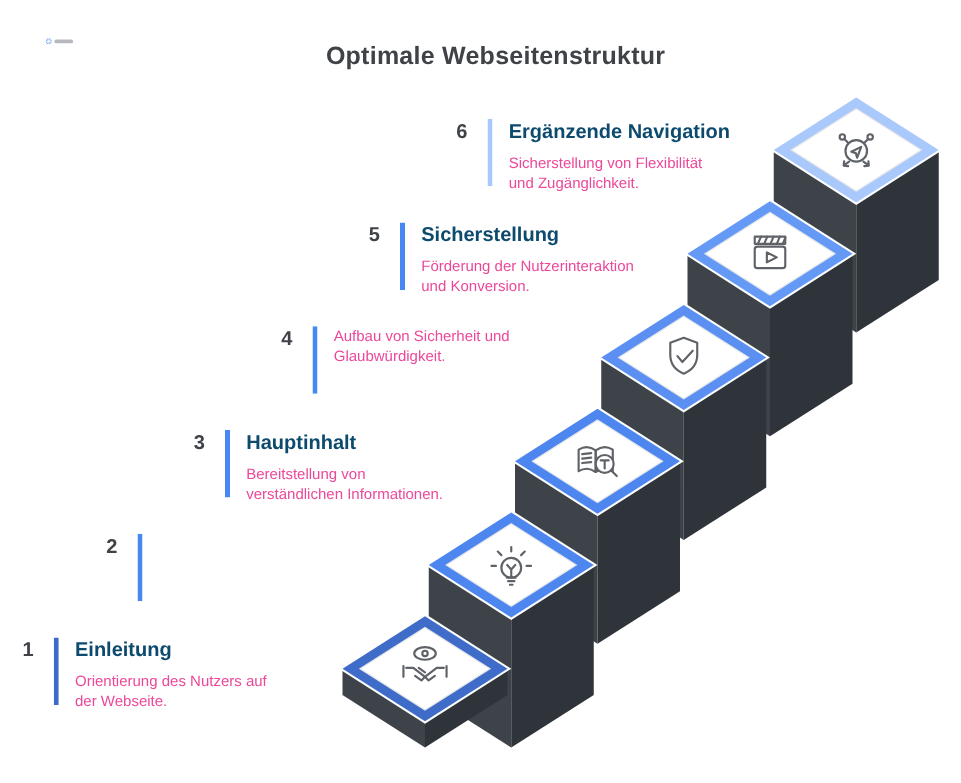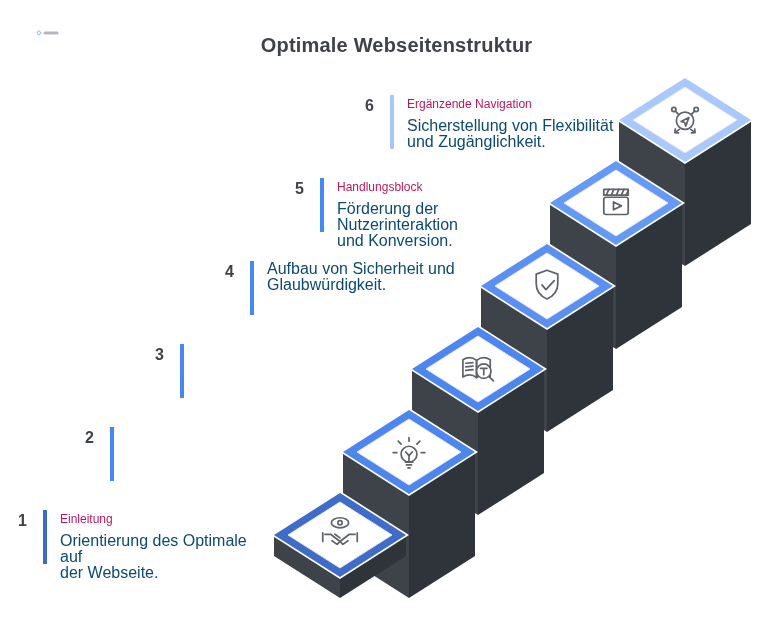--- a/index.html
+++ b/index.html
@@ -9,22 +9,22 @@
   }
   .title{
     position:absolute;top:34px;left:24px;right:0;text-align:center;
     font-size:20px;font-weight:bold;color:#3f4348;letter-spacing:.2px;
   }
   .brand{position:absolute;left:35px;top:28px;opacity:.85;}
   .step-row{position:absolute;display:flex;align-items:flex-start;}
   .step-num{width:25px;font-size:16px;font-weight:bold;color:#3f4348;padding-top:2px;}
   .step-bar{margin-right:13px;flex:0 0 auto;display:block;}
   .step-texts{width:212px;}
-  .step-title{font-size:12px;font-weight:normal;color:#be185d;margin:2px 0 7px 0;}
-  .step-desc{font-size:16px;line-height:16px;color:#0c4a6e;white-space:pre-line;}
+  .step-title{font-size:16px;font-weight:bold;color:#0c4a6e;margin:2px 0 7px 0;}
+  .step-desc{font-size:12px;line-height:16px;color:#ec4899;white-space:pre-line;}
   .stairs{position:absolute;left:0;top:0;}
   .stair-icon *{stroke:#5f6368;stroke-width:2.4;fill:none;stroke-linecap:round;stroke-linejoin:round;}
   .inner-face{fill:#ffffff;stroke:#e4e6e9;stroke-width:1;}
   .platform-white{fill:#ffffff;}
 </style>
 </head>
 <body>
 
 <div id="canvas">
 
@@ -142,21 +142,21 @@
 und Zugänglichkeit.</div>
     </div>
   </div>
 
   <div class="step-row" style="left:295px;top:178px;">
     <div class="step-num">5</div>
     <svg class="step-bar" width="4" height="54">
         <rect width="4" height="54" fill="#4787f3"></rect>
       </svg>
     <div class="step-texts">
-      <div class="step-title">Handlungsblock</div>
+      <div class="step-title">Sicherstellung</div>
       <div class="step-desc">Förderung der Nutzerinteraktion
 und Konversion.</div>
     </div>
   </div>
 
   <div class="step-row" style="left:225px;top:261px;">
     <div class="step-num">4</div>
     <svg class="step-bar" width="4" height="54">
         <rect width="4" height="54" fill="#4787f3"></rect>
       </svg>
@@ -164,34 +164,39 @@
       <div class="step-desc">Aufbau von Sicherheit und
 Glaubwürdigkeit.</div>
     </div>
   </div>
 
   <div class="step-row" style="left:155px;top:344px;">
     <div class="step-num">3</div>
     <svg class="step-bar" width="4" height="54">
         <rect width="4" height="54" fill="#4787f3"></rect>
       </svg>
+    <div class="step-texts">
+      <div class="step-title">Hauptinhalt</div>
+      <div class="step-desc">Bereitstellung von
+verständlichen Informationen.</div>
+    </div>
   </div>
 
   <div class="step-row" style="left:85px;top:427px;">
     <div class="step-num">2</div>
     <svg class="step-bar" width="4" height="54">
         <rect width="4" height="54" fill="#4787f3"></rect>
       </svg>
   </div>
 
   <div class="step-row" style="left:18px;top:510px;">
     <div class="step-num">1</div>
     <svg class="step-bar" width="4" height="54">
         <rect width="4" height="54" fill="#3d6ac6"></rect>
       </svg>
     <div class="step-texts">
       <div class="step-title">Einleitung</div>
-      <div class="step-desc">Orientierung des Optimale auf
+      <div class="step-desc">Orientierung des Nutzers auf
 der Webseite.</div>
     </div>
   </div>
 
 </div>
 
 </body></html>

